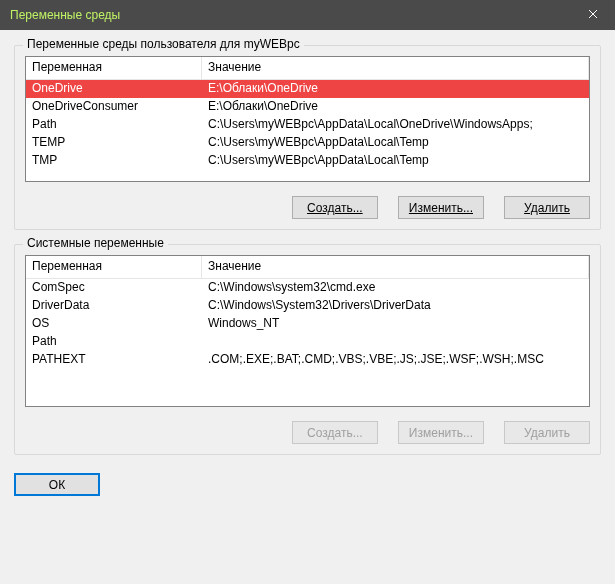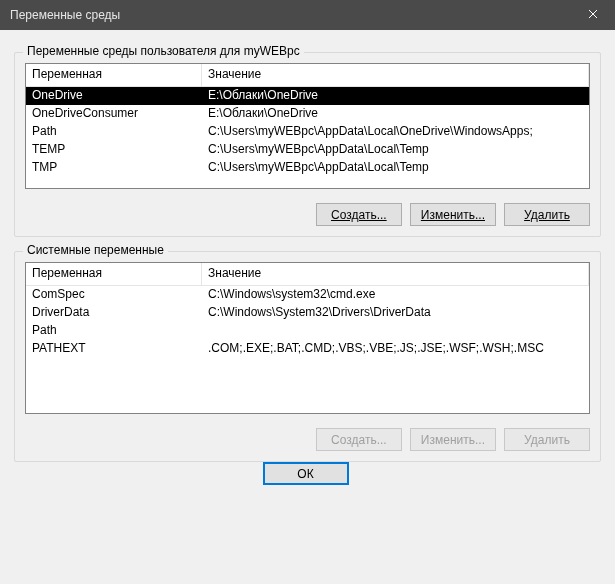--- a/index.html
+++ b/index.html
@@ -7,21 +7,21 @@
   body {
     width: 615px; height: 584px;
     font-family: "Segoe UI", Tahoma, sans-serif;
     font-size: 12px;
     background: #f0f0f0;
     color: #000;
     overflow: hidden;
   }
   .titlebar {
     background: #4a4a4a;
-    color: #e5e5e5;
+    color: #bef264;
     height: 30px;
     display: flex;
     align-items: center;
     padding-left: 10px;
     font-size: 12px;
   }
   .titlebar .closebtn {
     margin-left: auto;
     width: 45px; height: 30px;
     display: flex; align-items: center; justify-content: center;
@@ -29,21 +29,21 @@
   }
   .closebtn svg { width: 10px; height: 10px; }
   .body {
     padding: 12px 14px 14px 14px;
   }
   .group {
     border: 1px solid #d9d9d9;
     border-radius: 2px;
     padding: 10px 10px 10px 10px;
     position: relative;
-    margin-top: 10px;
+    margin-top: 3px;
     background: #f0f0f0;
   }
   .group-label {
     position: absolute;
     top: -9px; left: 8px;
     background: #f0f0f0;
     padding: 0 4px;
     font-size: 12px;
   }
   .listbox {
@@ -70,25 +70,25 @@
   }
   .col-var { width: 176px; flex-shrink: 0; }
   .col-val { flex: 1 1 auto; }
   .row {
     display: flex;
     height: 18px;
     font-size: 12px;
     white-space: nowrap;
   }
   .cell { padding: 1px 6px; overflow: hidden; text-overflow: clip; }
-  .row.selected { background: #000000; color: #fff; }
+  .row.selected { background: #ef4444; color: #fff; }
   .btn-row {
     display: flex;
     justify-content: flex-end;
-    gap: 8px;
+    gap: 20px;
     margin-top: 14px;
   }
   .btn {
     min-width: 86px;
     height: 23px;
     border: 1px solid #adadad;
     background: #e1e1e1;
     font-size: 12px;
     font-family: inherit;
     padding: 0 10px;
@@ -99,22 +99,23 @@
     background: #e8e8e8;
     border-color: #c8c8c8;
   }
   .btn.default {
     border: 2px solid #0078d7;
     padding: 0 9px;
   }
   .u { text-decoration: underline; }
   .bottom-row {
     display: flex;
-    justify-content: center;
+    justify-content: flex-start;
     gap: 8px;
+    margin-top: 18px;
     padding-right: 4px;
   }
 
   
   .listbox::-webkit-scrollbar { width: 17px; background: #f0f0f0; }
   .listbox::-webkit-scrollbar-thumb { background: #cdcdcd; }
   .listbox::-webkit-scrollbar-button { background: #f0f0f0; height: 17px; }
 </style>
 </head>
 <body>
@@ -179,20 +180,24 @@
       <div id="sys-rows">
           <div class="row">
             <div class="cell col-var">ComSpec</div>
             <div class="cell col-val">C:\Windows\system32\cmd.exe</div>
           </div>
           <div class="row">
             <div class="cell col-var">DriverData</div>
             <div class="cell col-val">C:\Windows\System32\Drivers\DriverData</div>
           </div>
           <div class="row">
+            <div class="cell col-var">OS</div>
+            <div class="cell col-val">Windows_NT</div>
+          </div>
+          <div class="row">
             <div class="cell col-var">Path</div>
           </div>
           <div class="row">
             <div class="cell col-var">PATHEXT</div>
             <div class="cell col-val">.COM;.EXE;.BAT;.CMD;.VBS;.VBE;.JS;.JSE;.WSF;.WSH;.MSC</div>
           </div>
         </div>
     </div>
     <div class="btn-row">
       <button class="btn" disabled="">Создать...</button>

